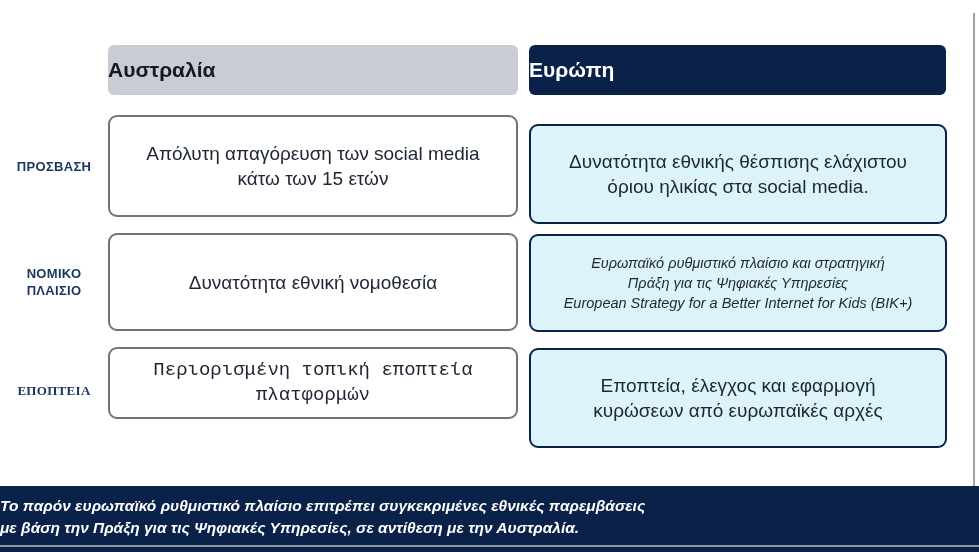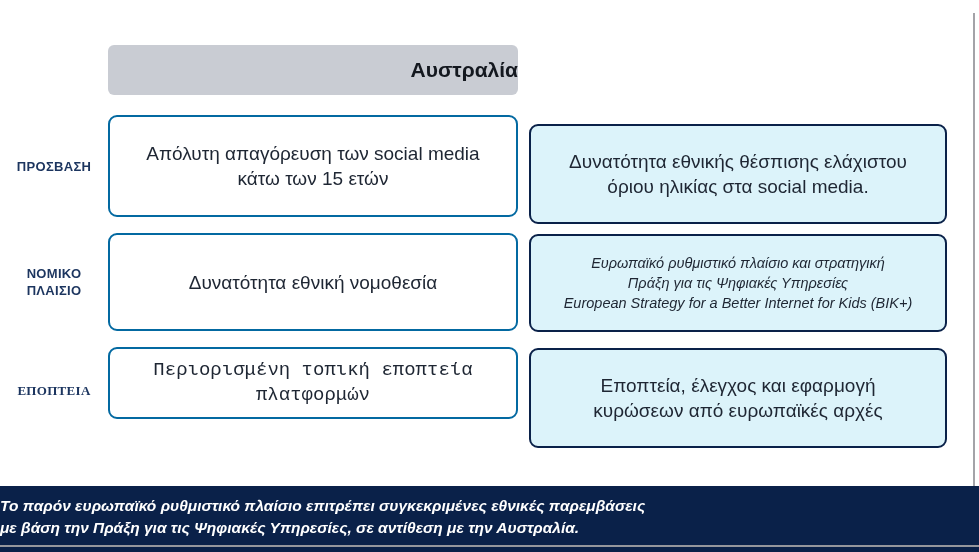--- a/index.html
+++ b/index.html
@@ -23,21 +23,21 @@
     height: 473px;
     background: #a3a3a8;
   }
   .col-header {
     position: absolute;
     top: 45px;
     height: 50px;
     border-radius: 6px;
     display: flex;
     align-items: center;
-    justify-content: flex-end;
+    justify-content: flex-start;
     font-size: 21px;
     font-weight: bold;
   }
   .col-header.gray {
     left: 108px;
     width: 410px;
     background: #c9ccd3;
     color: #14181f;
   }
   .col-header.navy {
@@ -69,21 +69,21 @@
     text-align: center;
     border-radius: 9px;
     box-sizing: border-box;
     white-space: pre-line;
     color: #1e2633;
   }
   .cell.white {
     left: 108px;
     width: 410px;
     background: #ffffff;
-    border: 2px solid #0369a1;
+    border: 2px solid #737373;
     font-size: 19px;
     line-height: 25px;
   }
   .cell.blue {
     left: 529px;
     width: 418px;
     background: #dcf3fa;
     border: 2px solid #0a2149;
     font-size: 19px;
     line-height: 25px;
@@ -135,20 +135,23 @@
 </head>
 <body>
 
 <div class="slide">
 
   <div class="right-edge-line"></div>
 
   <div class="col-header gray">
     <span>Αυστραλία</span>
   </div>
+  <div class="col-header navy">
+    <span>Ευρώπη</span>
+  </div>
 
   <div class="row-label lbl1">ΠΡΟΣΒΑΣΗ</div>
   <div class="cell white r1">Απόλυτη απαγόρευση των social media
 κάτω των 15 ετών</div>
   <div class="cell blue r1b">Δυνατότητα εθνικής θέσπισης ελάχιστου
 όριου ηλικίας στα social media.</div>
 
   <div class="row-label lbl2">ΝΟΜΙΚΟ
 ΠΛΑΙΣΙΟ</div>
   <div class="cell white r2">Δυνατότητα εθνική νομοθεσία</div>

